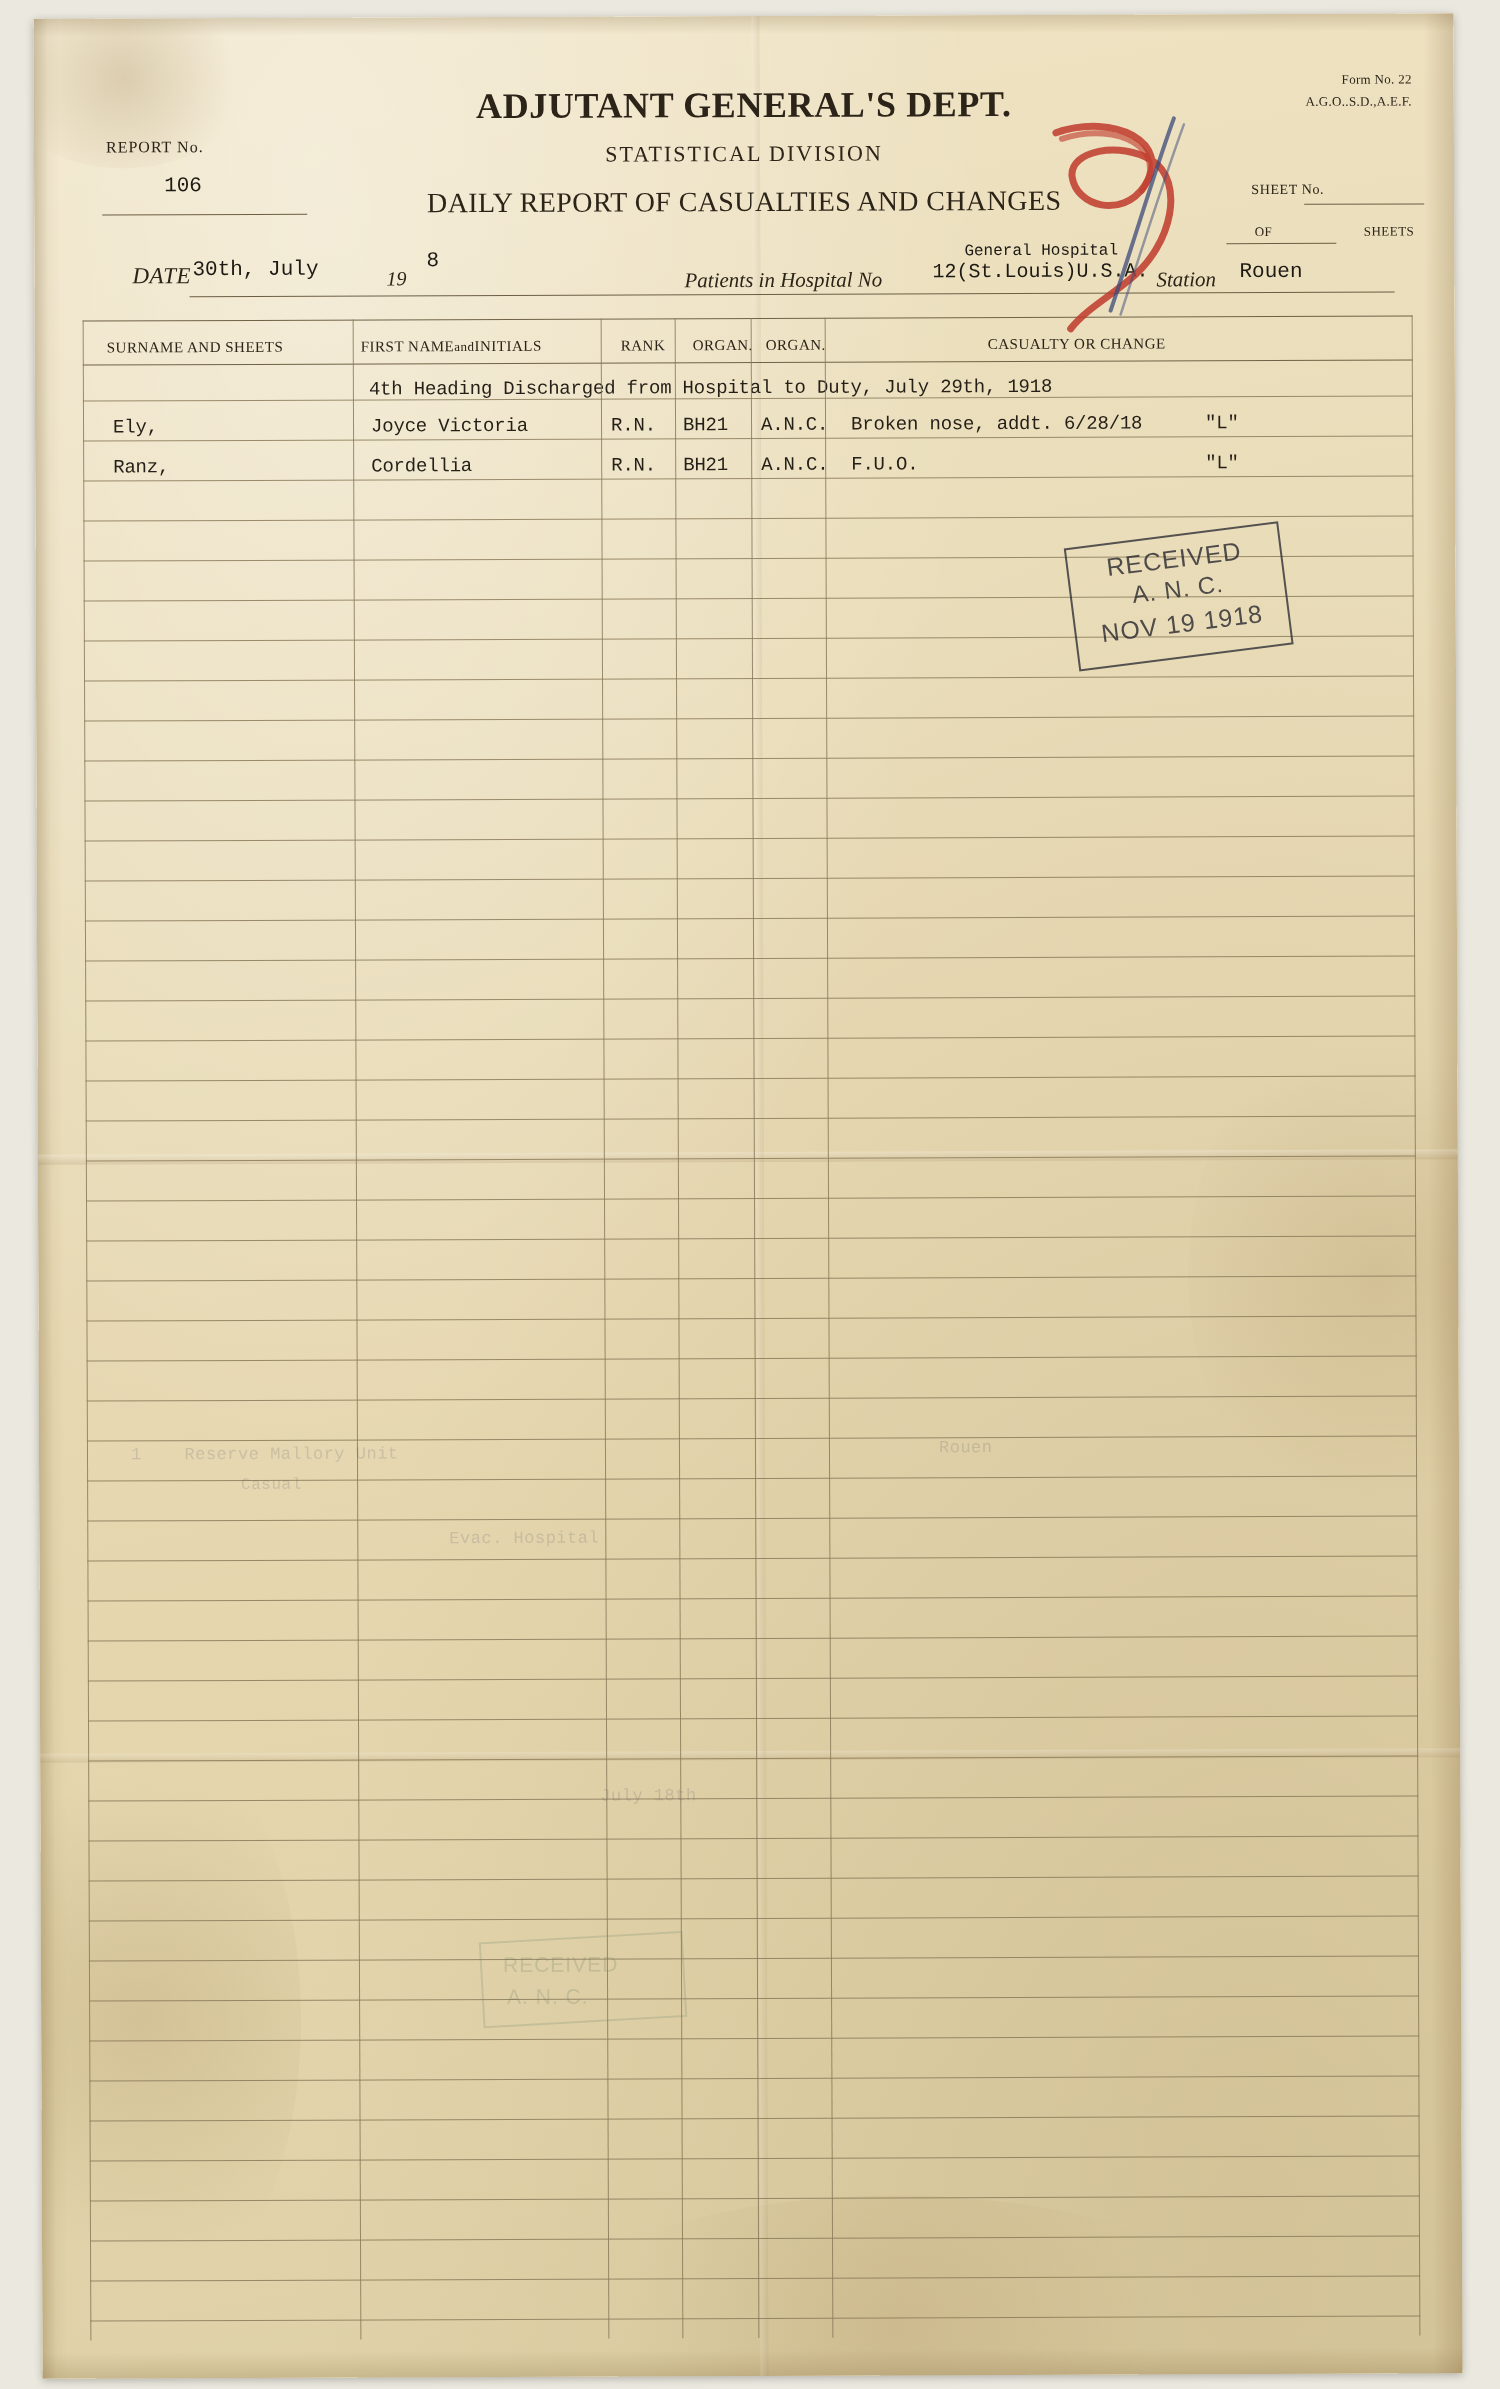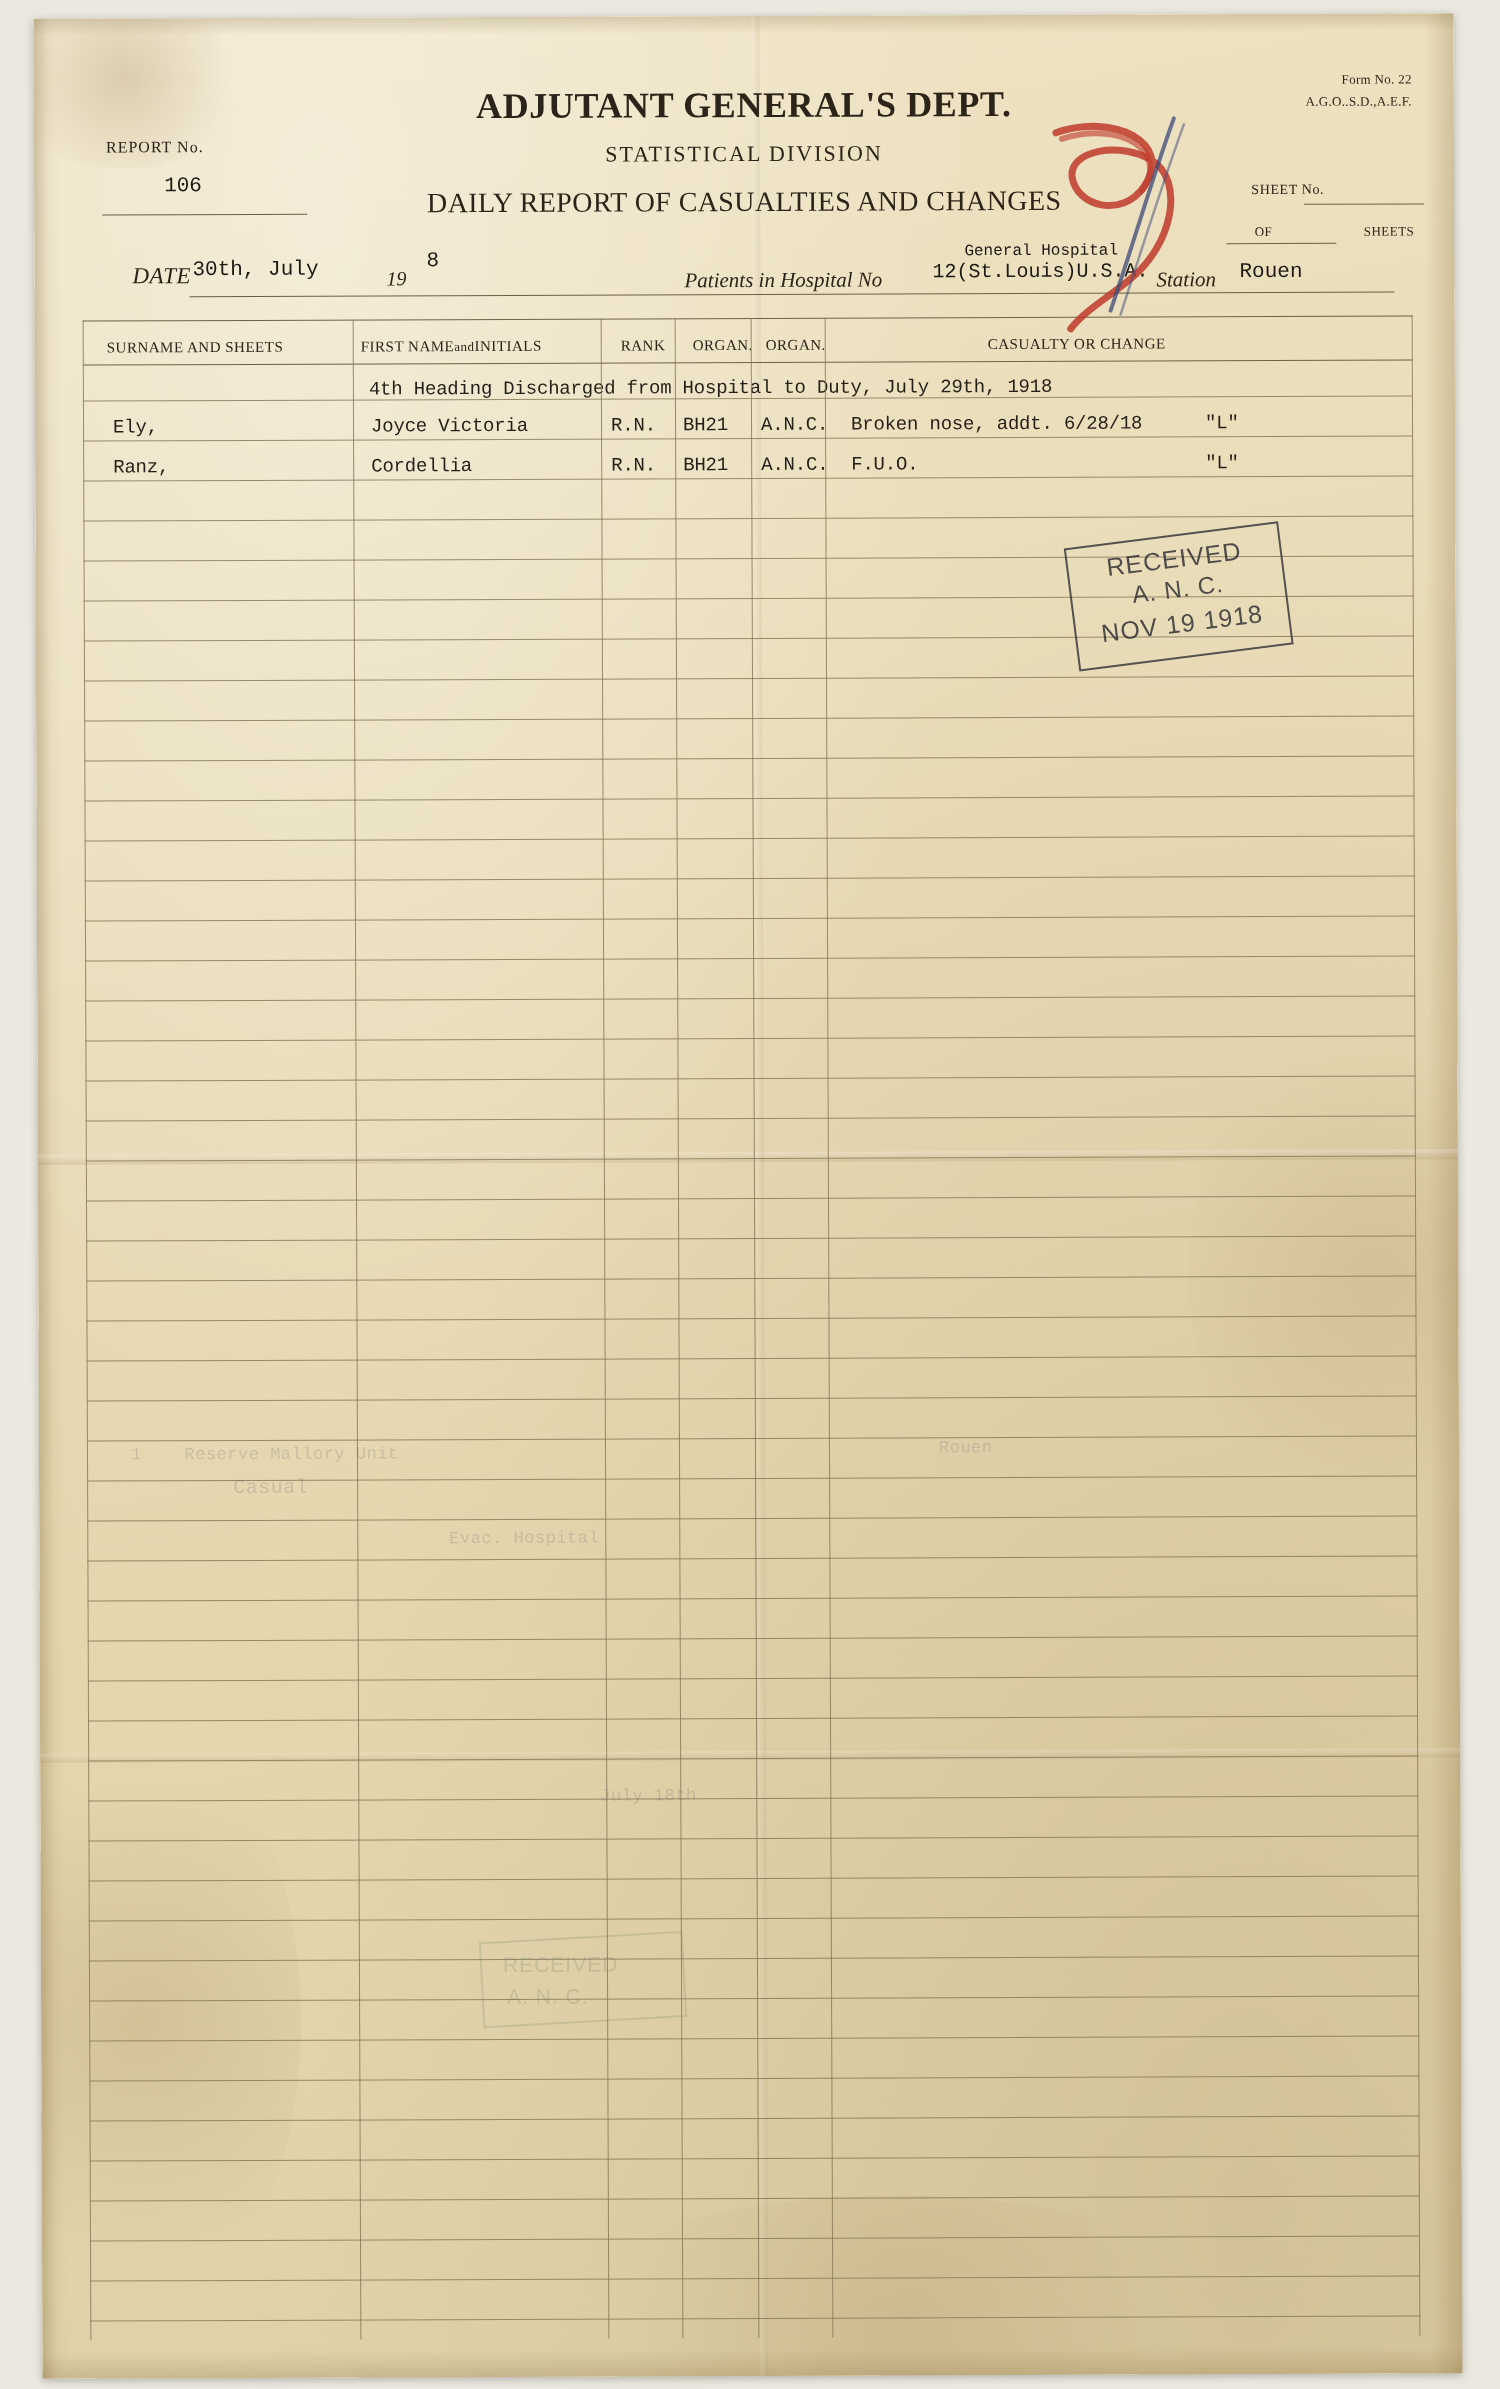--- a/index.html
+++ b/index.html
@@ -476,21 +476,21 @@
           <div class="tl-v" style="left: 518px; top: 0px; height: 2020px;"></div>
           <div class="tl-v" style="left: 592px; top: 0px; height: 2020px;"></div>
           <div class="tl-v" style="left: 668px; top: 0px; height: 2020px;"></div>
           <div class="tl-v" style="left: 742px; top: 0px; height: 2020px;"></div>
           <div class="tl-v" style="left: 0px; top: 0px; height: 2020px;"></div>
           <div class="tl-v" style="left: 1329px; top: 0px; height: 2020px;"></div>
         </div>
     </div>
 
     <div class="ghost" style="left:92px;top:1427px;font-size:17px;">1 &nbsp; &nbsp;Reserve Mallory Unit</div>
-    <div class="ghost" style="left:194px;top:1458px;font-size:20px;">Casual</div>
+    <div class="ghost" style="left:202px;top:1458px;font-size:16px;">Casual</div>
     <div class="ghost" style="left:410px;top:1512px;font-size:17px;">Evac. Hospital</div>
     <div class="ghost" style="left:900px;top:1423px;font-size:17px;">Rouen</div>
     <div class="ghost" style="left:560px;top:1770px;font-size:17px;">July 18th</div>
     <div class="ghost-box" style="left:440px;top:1920px;width:200px;height:82px;"></div>
     <div class="ghost-green" style="left:462px;top:1936px;font-size:21px;">RECEIVED</div>
     <div class="ghost-green" style="left:466px;top:1968px;font-size:21px;">A. N. C.</div>
 
     <div id="stamp-received">
       <div class="st-r1">RECEIVED</div>
       <div class="st-r2">A. N. C.</div>

